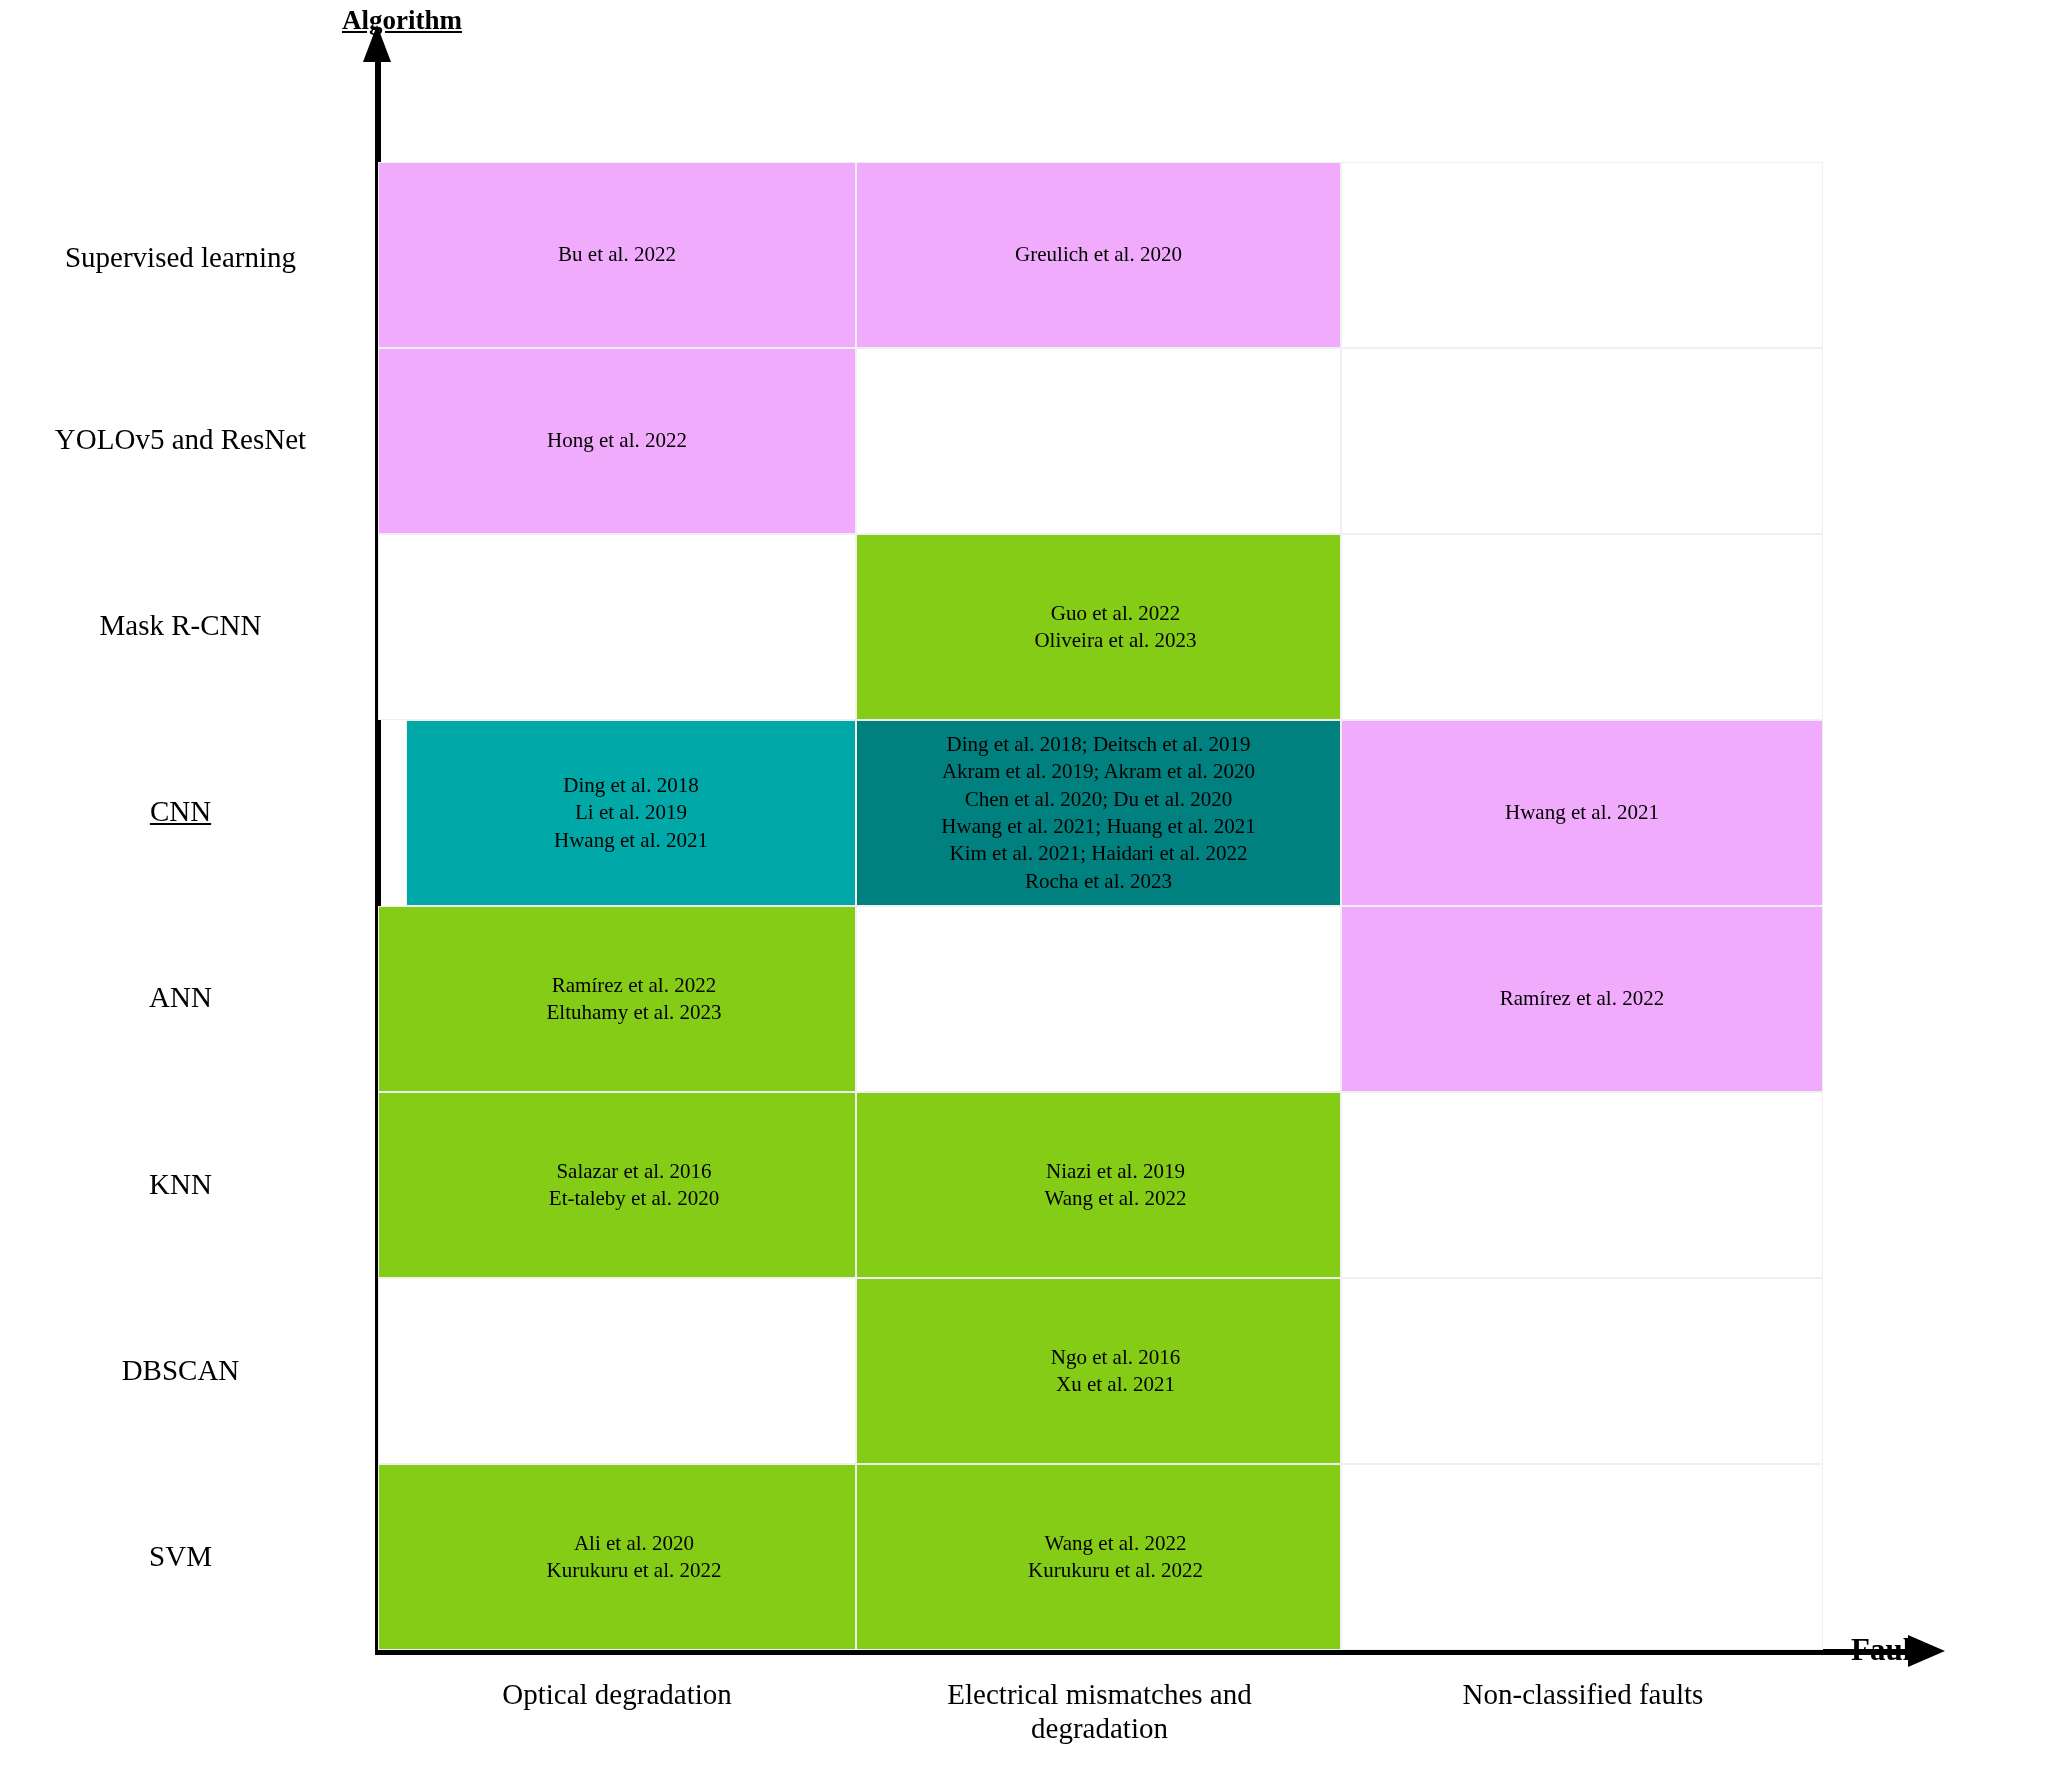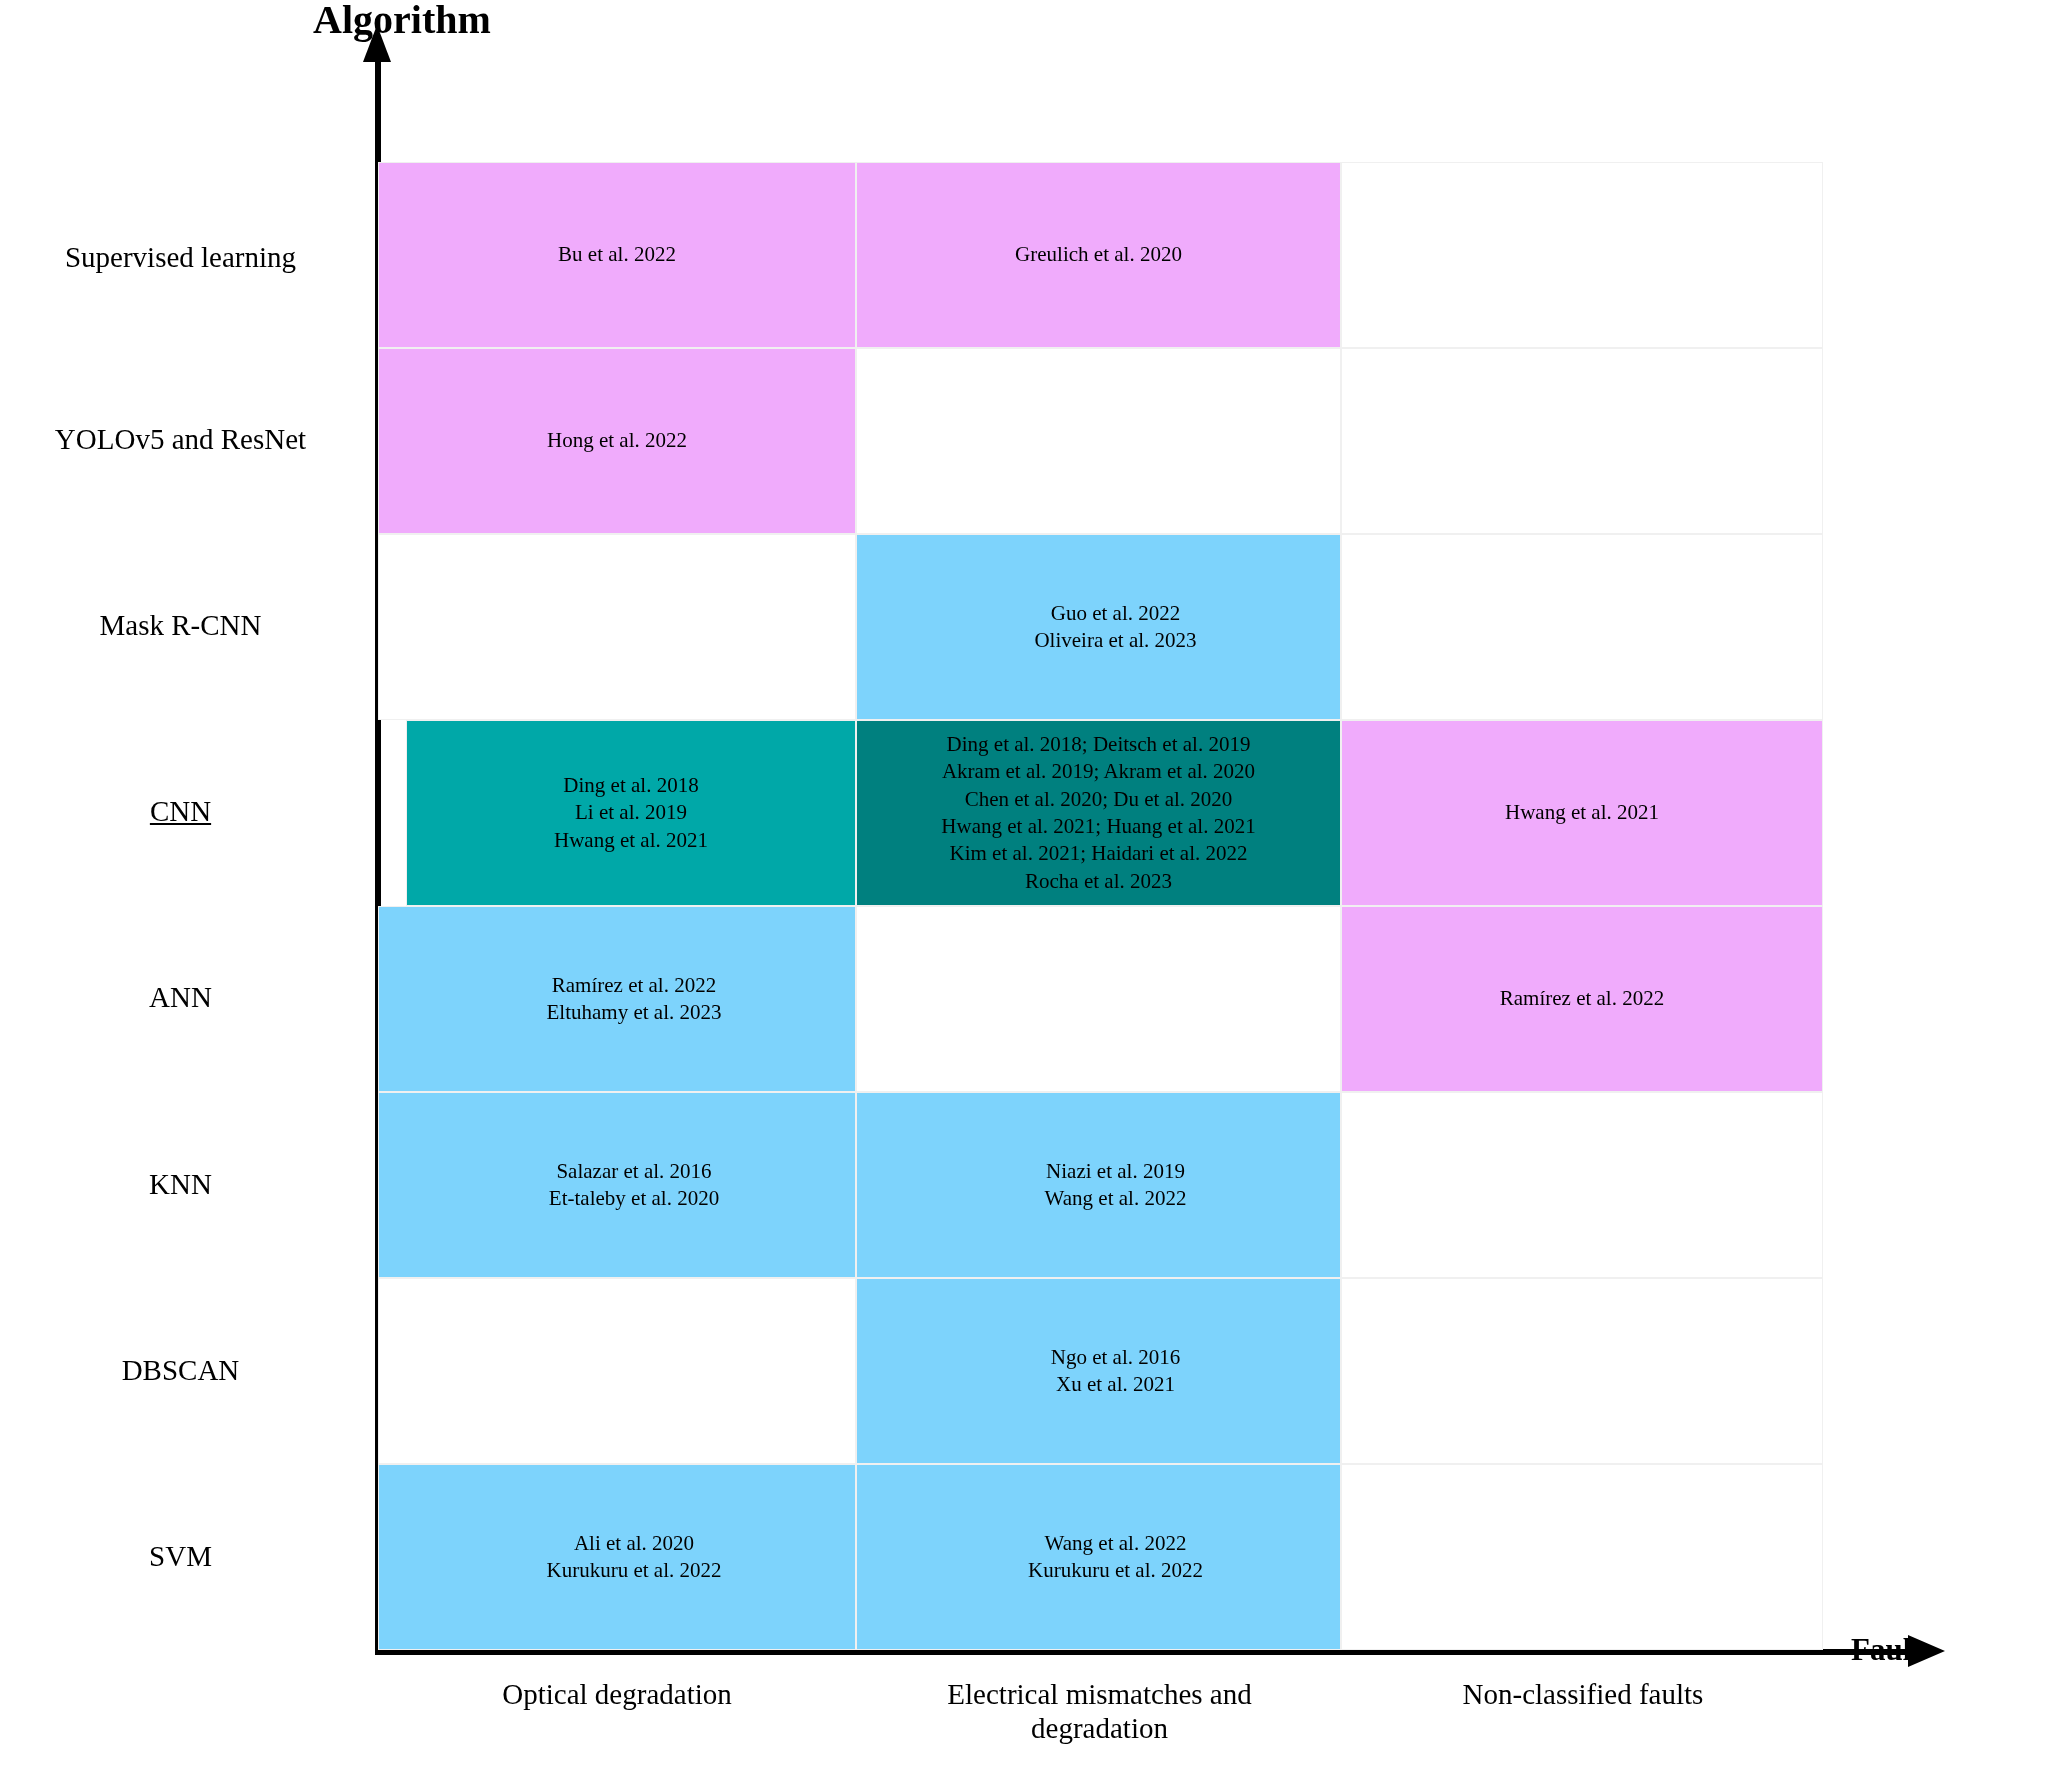--- a/index.html
+++ b/index.html
@@ -3,22 +3,23 @@
 <meta charset="utf-8">
 <title>Algorithm vs Fault matrix</title>
 <style>
   html,body{margin:0;padding:0;background:#ffffff;}
   body{width:2066px;height:1771px;position:relative;overflow:hidden;
        font-family:"Liberation Serif","DejaVu Serif",serif;color:#000;}
 
   
   #axis-title-y{
     position:absolute; left:302px; top:0px; width:200px; height:40px;
-    font-size:40px; font-weight:bold; text-align:center; line-height:40px;
+    font-size:27px; font-weight:bold; text-align:center; line-height:40px;
     white-space:nowrap;
+    text-decoration:underline;
   }
   #axis-title-x{
     position:absolute; left:1851px; top:1630px; width:174px; height:40px;
     font-size:31px; font-weight:bold; line-height:40px; white-space:nowrap;
   }
 
   
   #y-axis-line{
     position:absolute; left:375px; top:57px; width:6px; height:1597px;
     background:#000;
@@ -61,21 +62,21 @@
   .cell-text{
     text-align:center;
     font-size:21px;
     line-height:1.30;
     white-space:pre-line;
     padding:0 6.7px;
   }
   
   .lvl-0{background:#ffffff;}
   .lvl-1{background:#f0abfc;}
-  .lvl-2{background:#7dd3fc;padding-left:34px;}
+  .lvl-2{background:#84cc16;padding-left:34px;}
   .lvl-3{background:#00a8a8;margin-left:28px;}
   .lvl-4{background:#00807f;}
 
   
   .ylabel{
     position:absolute; left:0px; width:361px;
     text-align:center; font-size:29px; line-height:1.1;
     white-space:nowrap;
   }
 

